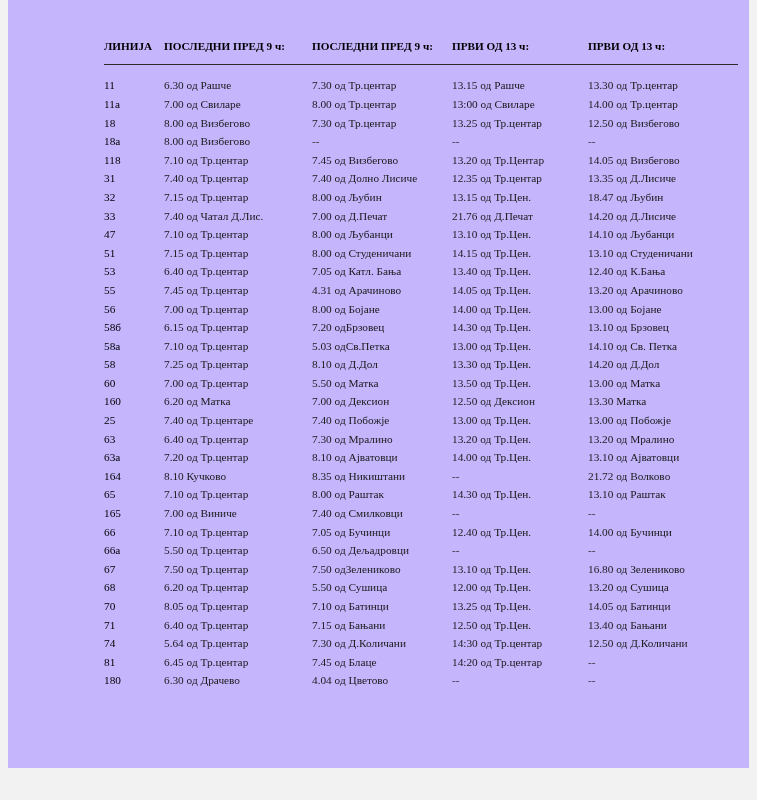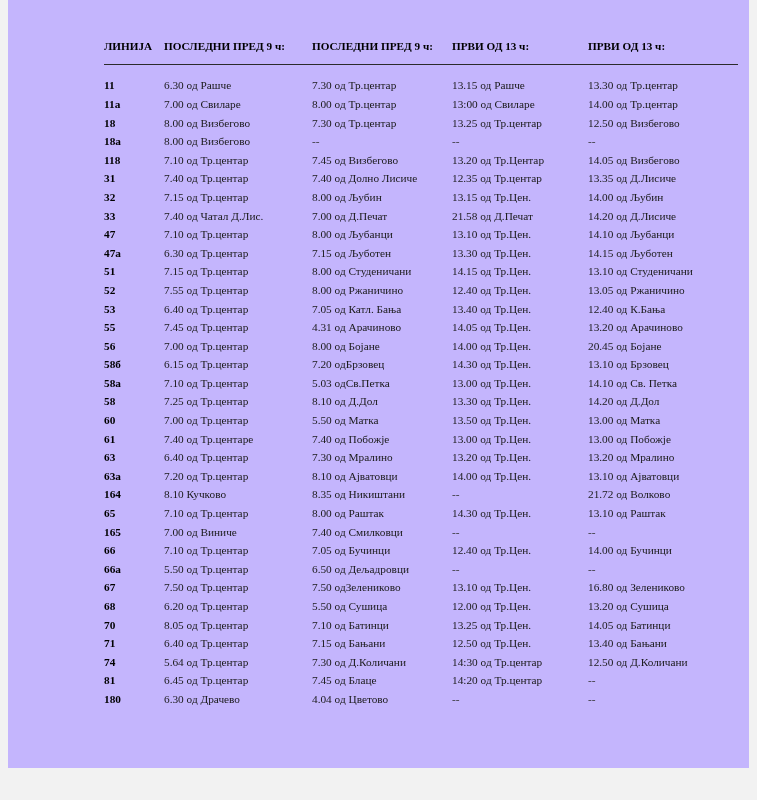--- a/index.html
+++ b/index.html
@@ -50,21 +50,21 @@
   table.schedule th.c3 { width: 136px; }
   table.schedule th.c4 { width: 150px; }
   table.schedule td {
     padding: 2.8px 0 2.8px 0;
     vertical-align: top;
     white-space: nowrap;
     font-size: 11.3px;
     line-height: 13px;
   }
   table.schedule tr.row td.line {
-    font-weight: bold;
+    font-weight: normal;
     color: #000000;
   }
   td.dash {
     color: #333333;
   }
   .c1, .c2, .c3, .c4 { color: #1a1a1a; }
   .spacer-row td { height: 6px; padding: 0; }
 </style>
 </head>
 <body>
@@ -125,77 +125,63 @@
             <td class="c1">7.40 од Тр.центар</td>
             <td class="c2">7.40 од Долно Лисиче</td>
             <td class="c3">12.35 од Тр.центар</td>
             <td class="c4">13.35 од Д.Лисиче</td>
           </tr>
           <tr class="row">
             <td class="line">32</td>
             <td class="c1">7.15 од Тр.центар</td>
             <td class="c2">8.00 од Љубин</td>
             <td class="c3">13.15 од Тр.Цен.</td>
-            <td class="c4">14.00 од Љубин</td>
+            <td class="c4">18.47 од Љубин</td>
           </tr>
           <tr class="row">
             <td class="line">33</td>
             <td class="c1">7.40 од Чатал Д.Лис.</td>
             <td class="c2">7.00 од Д.Печат</td>
-            <td class="c3">21.58 од Д.Печат</td>
+            <td class="c3">21.76 од Д.Печат</td>
             <td class="c4">14.20 од Д.Лисиче</td>
           </tr>
           <tr class="row">
             <td class="line">47</td>
             <td class="c1">7.10 од Тр.центар</td>
             <td class="c2">8.00 од Љубанци</td>
             <td class="c3">13.10 од Тр.Цен.</td>
             <td class="c4">14.10 од Љубанци</td>
-          </tr>
-          <tr class="row">
-            <td class="line">47а</td>
-            <td class="c1">6.30 од Тр.центар</td>
-            <td class="c2">7.15 од Љуботен</td>
-            <td class="c3">13.30 од Тр.Цен.</td>
-            <td class="c4">14.15 од Љуботен</td>
           </tr>
           <tr class="row">
             <td class="line">51</td>
             <td class="c1">7.15 од Тр.центар</td>
             <td class="c2">8.00 од Студеничани</td>
             <td class="c3">14.15 од Тр.Цен.</td>
             <td class="c4">13.10 од Студеничани</td>
           </tr>
           <tr class="row">
-            <td class="line">52</td>
-            <td class="c1">7.55 од Тр.центар</td>
-            <td class="c2">8.00 од Ржаничино</td>
-            <td class="c3">12.40 од Тр.Цен.</td>
-            <td class="c4">13.05 од Ржаничино</td>
-          </tr>
-          <tr class="row">
             <td class="line">53</td>
             <td class="c1">6.40 од Тр.центар</td>
             <td class="c2">7.05 од Катл. Бања</td>
             <td class="c3">13.40 од Тр.Цен.</td>
             <td class="c4">12.40 од К.Бања</td>
           </tr>
           <tr class="row">
             <td class="line">55</td>
             <td class="c1">7.45 од Тр.центар</td>
             <td class="c2">4.31 од Арачиново</td>
             <td class="c3">14.05 од Тр.Цен.</td>
             <td class="c4">13.20 од Арачиново</td>
           </tr>
           <tr class="row">
             <td class="line">56</td>
             <td class="c1">7.00 од Тр.центар</td>
             <td class="c2">8.00 од Бојане</td>
             <td class="c3">14.00 од Тр.Цен.</td>
-            <td class="c4">20.45 од Бојане</td>
+            <td class="c4">13.00 од Бојане</td>
           </tr>
           <tr class="row">
             <td class="line">58б</td>
             <td class="c1">6.15 од Тр.центар</td>
             <td class="c2">7.20 одБрзовец</td>
             <td class="c3">14.30 од Тр.Цен.</td>
             <td class="c4">13.10 од Брзовец</td>
           </tr>
           <tr class="row">
             <td class="line">58а</td>
@@ -212,21 +198,28 @@
             <td class="c4">14.20 од Д.Дол</td>
           </tr>
           <tr class="row">
             <td class="line">60</td>
             <td class="c1">7.00 од Тр.центар</td>
             <td class="c2">5.50 од Матка</td>
             <td class="c3">13.50 од Тр.Цен.</td>
             <td class="c4">13.00 од Матка</td>
           </tr>
           <tr class="row">
-            <td class="line">61</td>
+            <td class="line">160</td>
+            <td class="c1">6.20 од Матка</td>
+            <td class="c2">7.00 од Дексион</td>
+            <td class="c3">12.50 од Дексион</td>
+            <td class="c4">13.30 Матка</td>
+          </tr>
+          <tr class="row">
+            <td class="line">25</td>
             <td class="c1">7.40 од Тр.центаре</td>
             <td class="c2">7.40 од Побожје</td>
             <td class="c3">13.00 од Тр.Цен.</td>
             <td class="c4">13.00 од Побожје</td>
           </tr>
           <tr class="row">
             <td class="line">63</td>
             <td class="c1">6.40 од Тр.центар</td>
             <td class="c2">7.30 од Мралино</td>
             <td class="c3">13.20 од Тр.Цен.</td>

